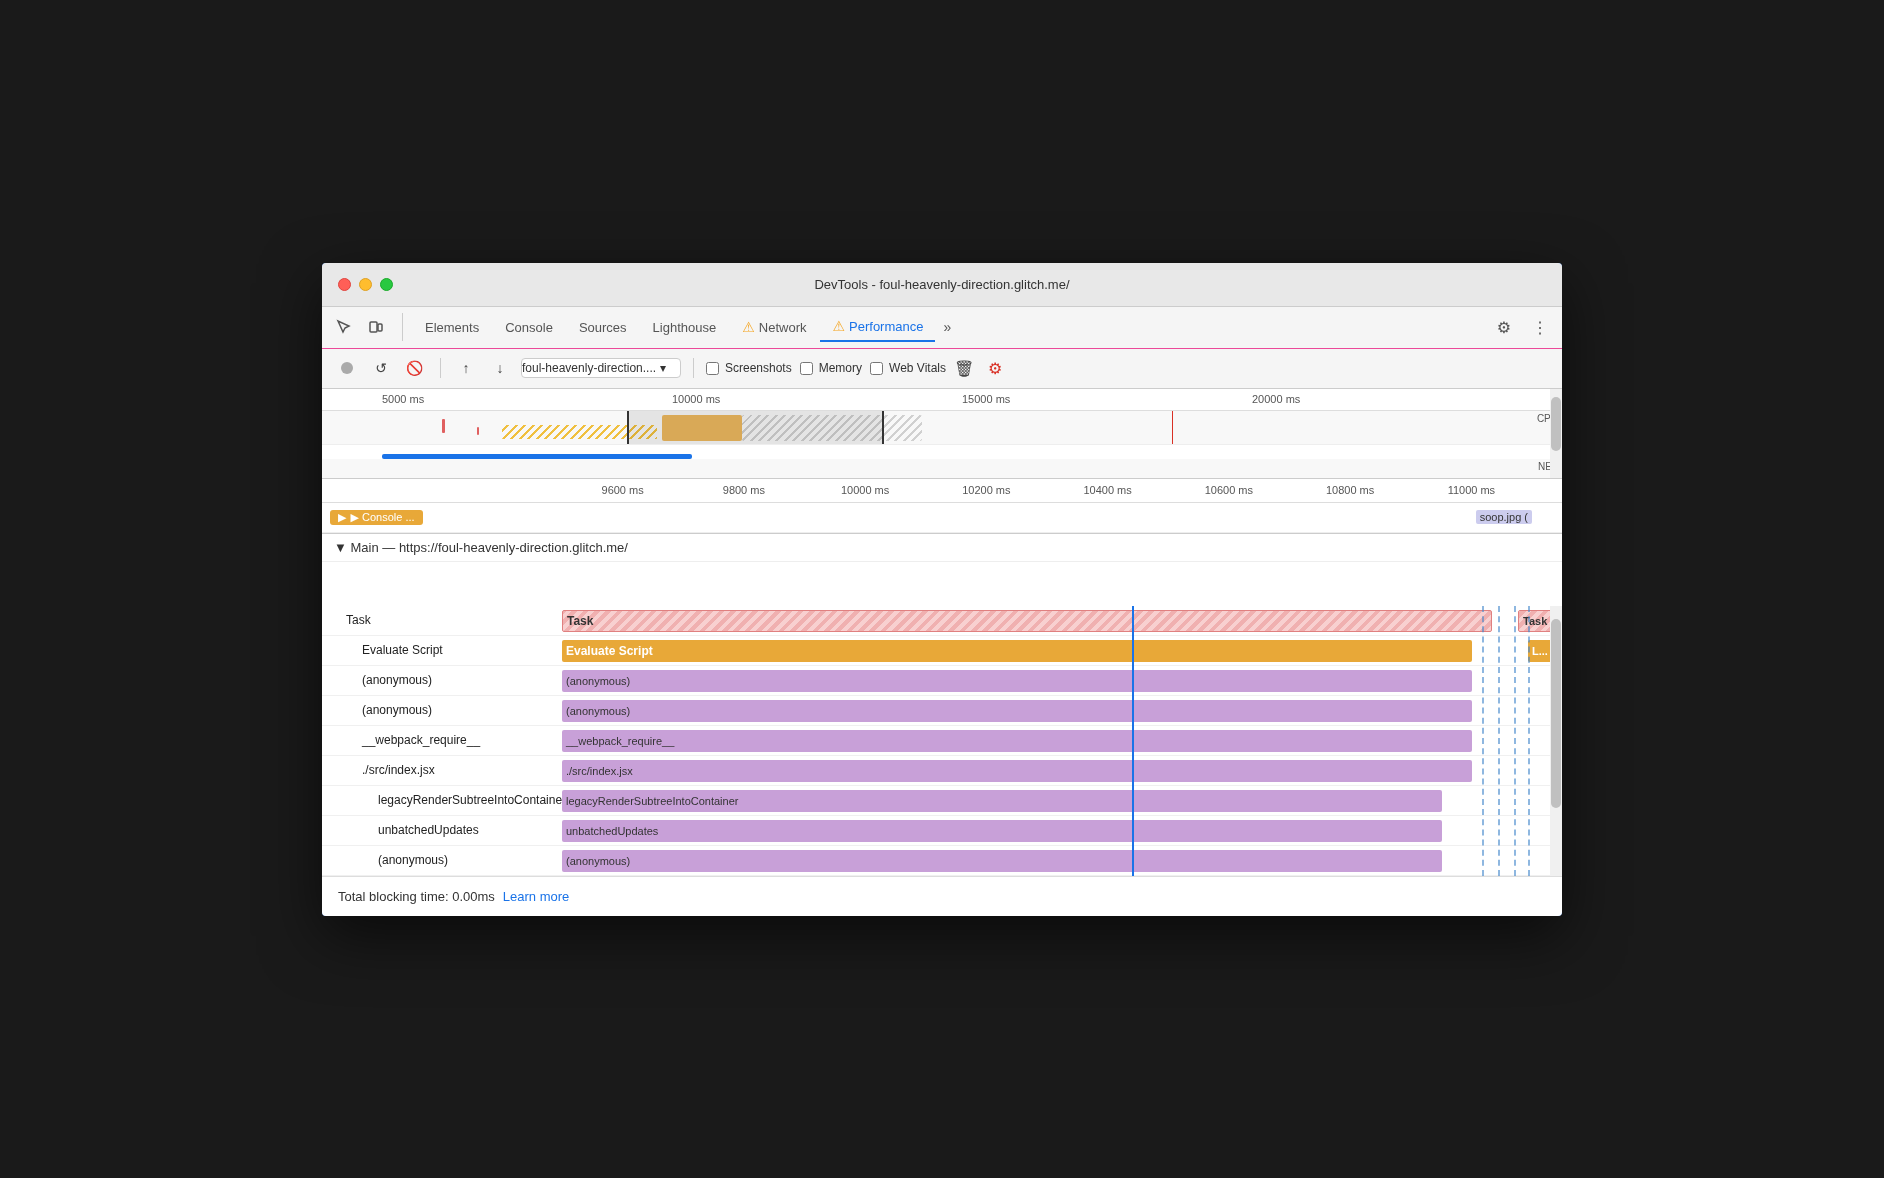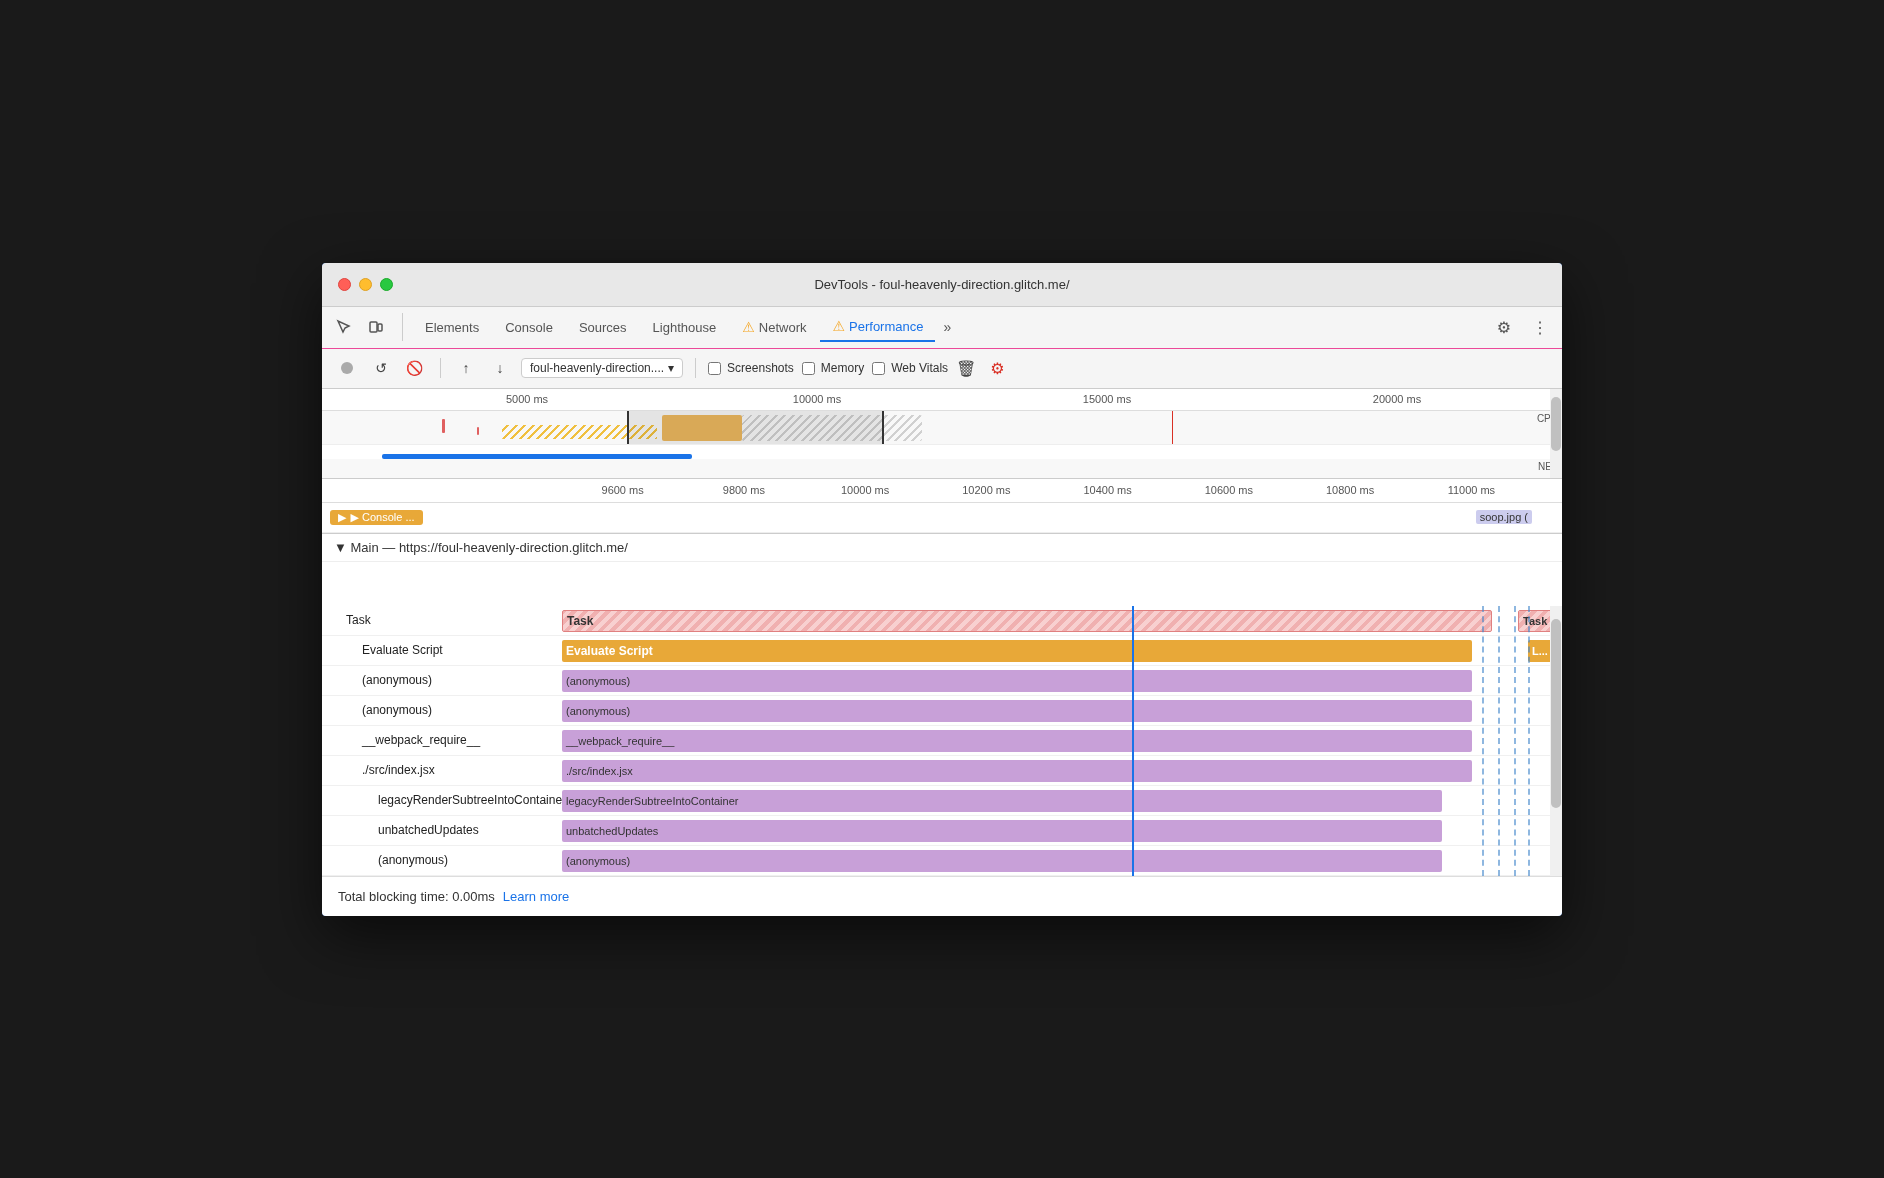--- a/index.html
+++ b/index.html
@@ -143,21 +143,21 @@
       height: 20px;
       background: #ccc;
       margin: 0 4px;
     }
     .url-dropdown {
       display: flex;
       align-items: center;
       background: white;
       border: 1px solid #ccc;
       border-radius: 4px;
-      padding: 2px 8px;
+      padding: 2px 0;
       font-size: 12px;
       color: #333;
       cursor: pointer;
       gap: 4px;
       min-width: 160px;
     }
     .checkbox-group {
       display: flex;
       align-items: center;
       gap: 6px;
@@ -191,21 +191,21 @@
     .timeline-ruler {
       display: flex;
       padding: 4px 0 0 0;
       border-bottom: 1px solid #ddd;
       font-size: 11px;
       color: #555;
       height: 22px;
     }
     .ruler-label {
       flex: 1;
-      text-align: center;
+      text-align: left;
     }
     .timeline-tracks {
       position: relative;
       height: 68px;
     }
     
     .cpu-row {
       height: 34px;
       background: #f8f8f8;
       position: relative;

